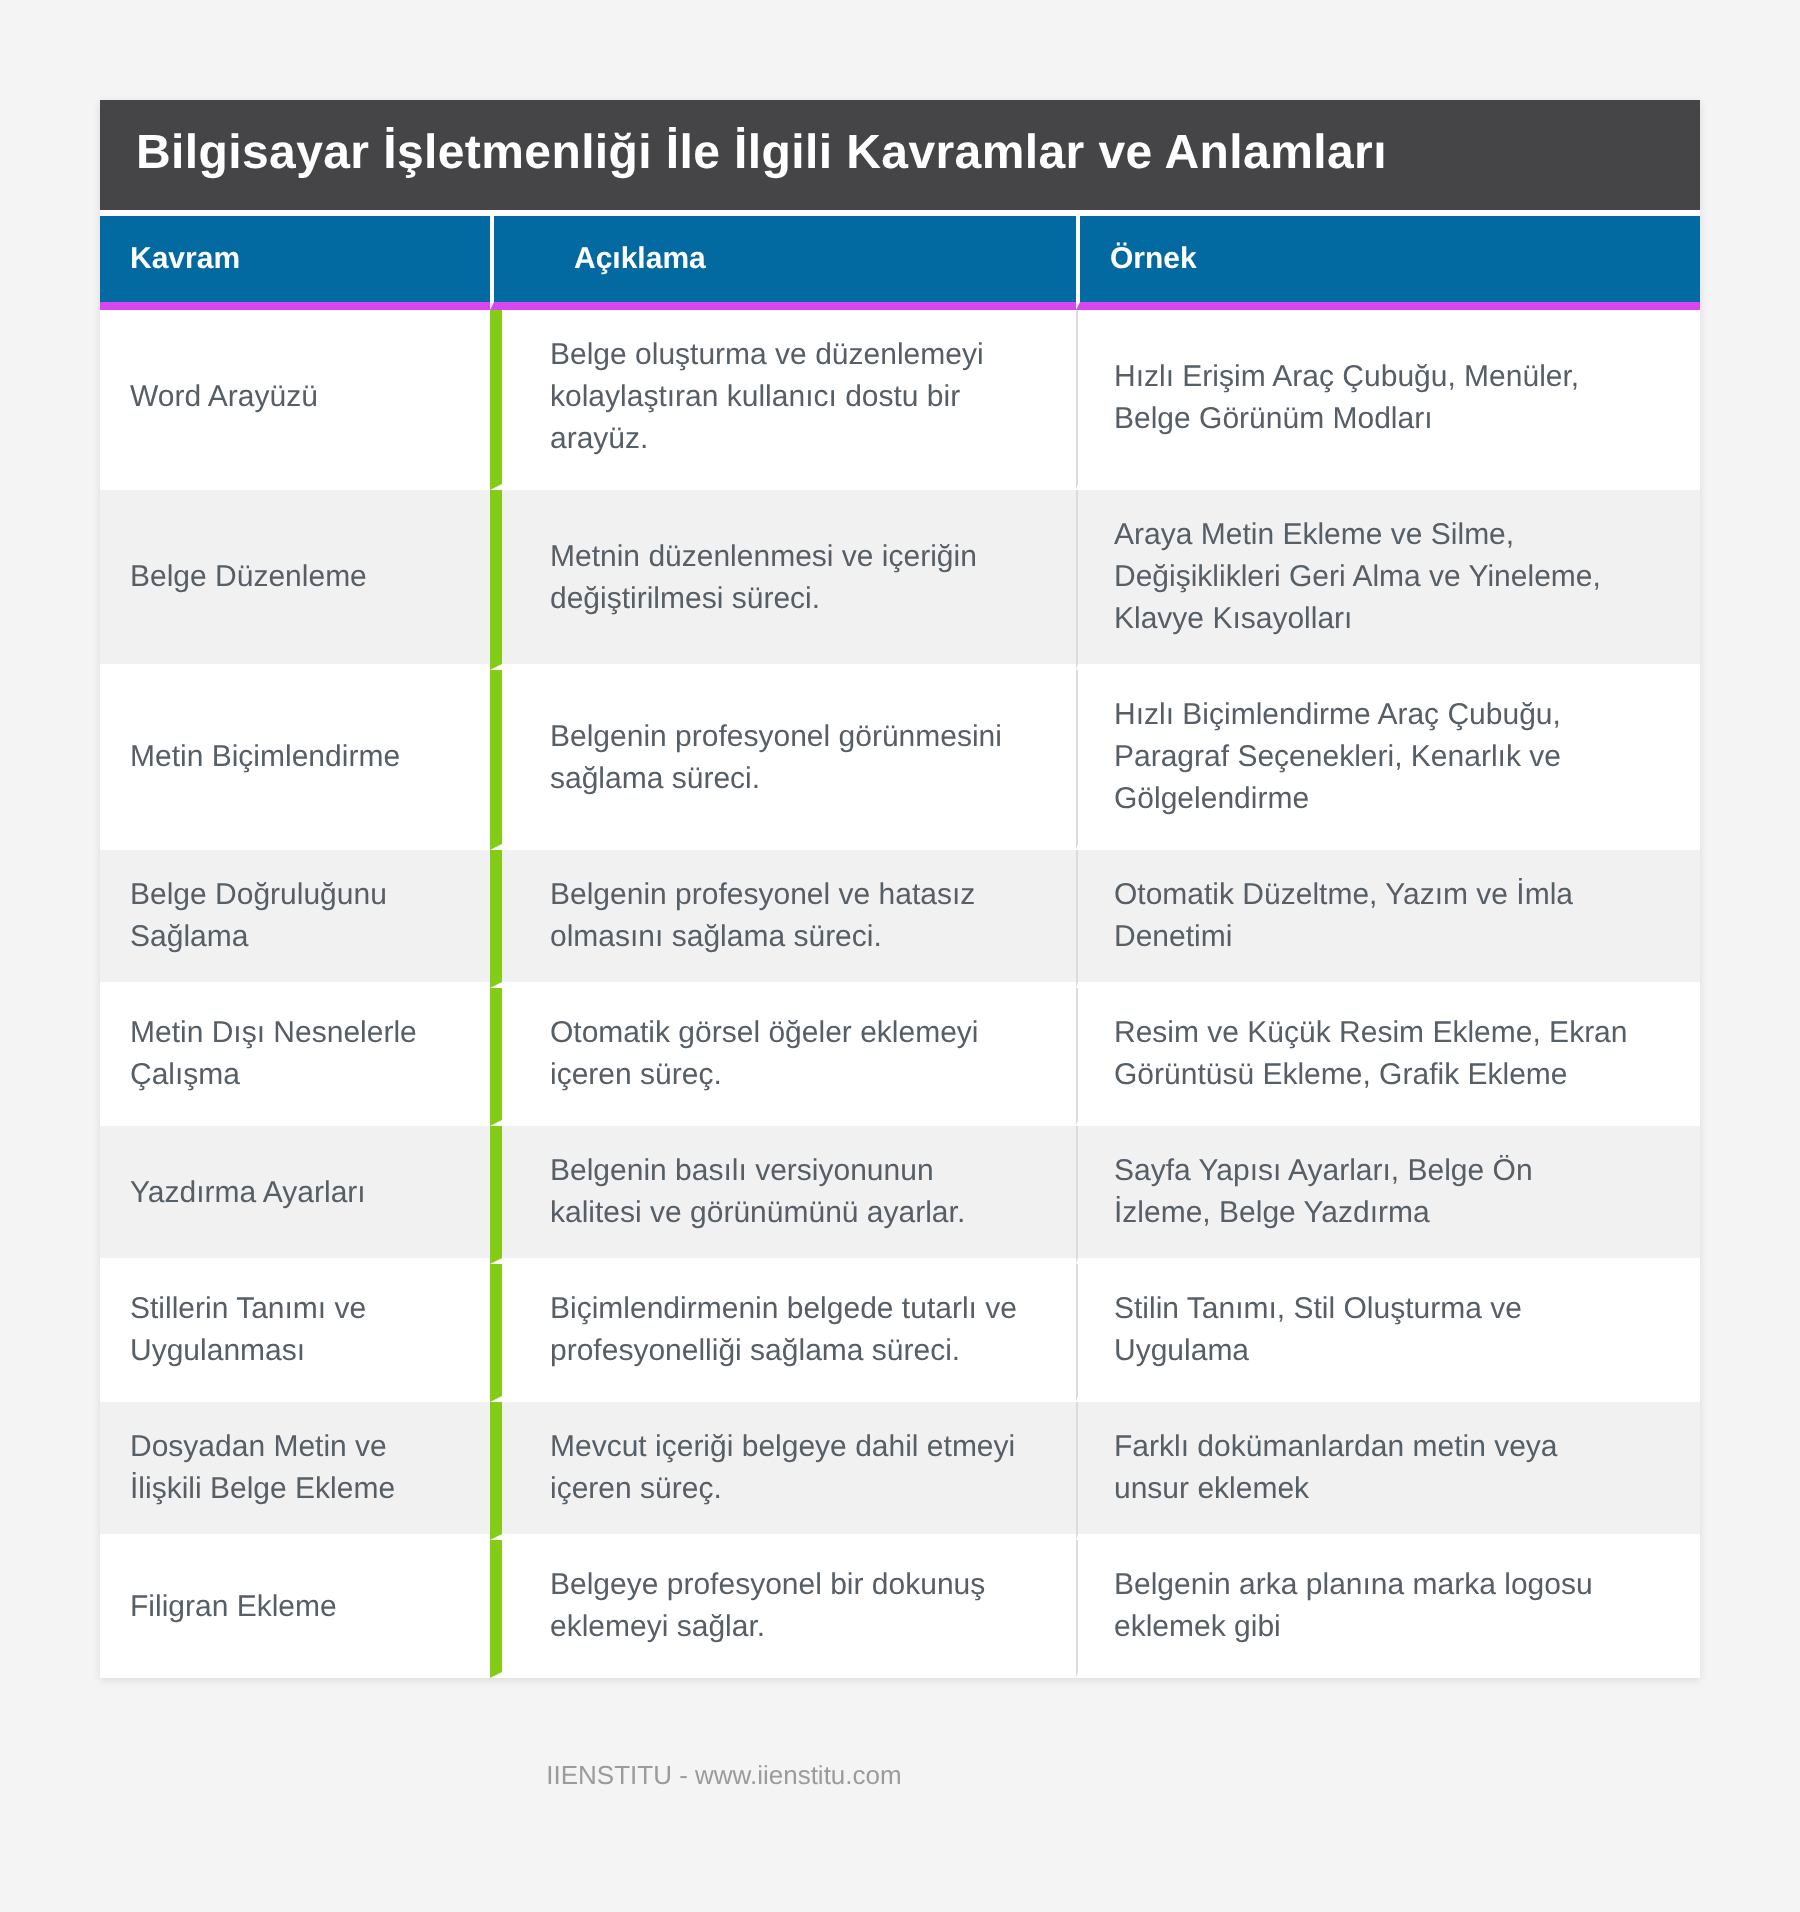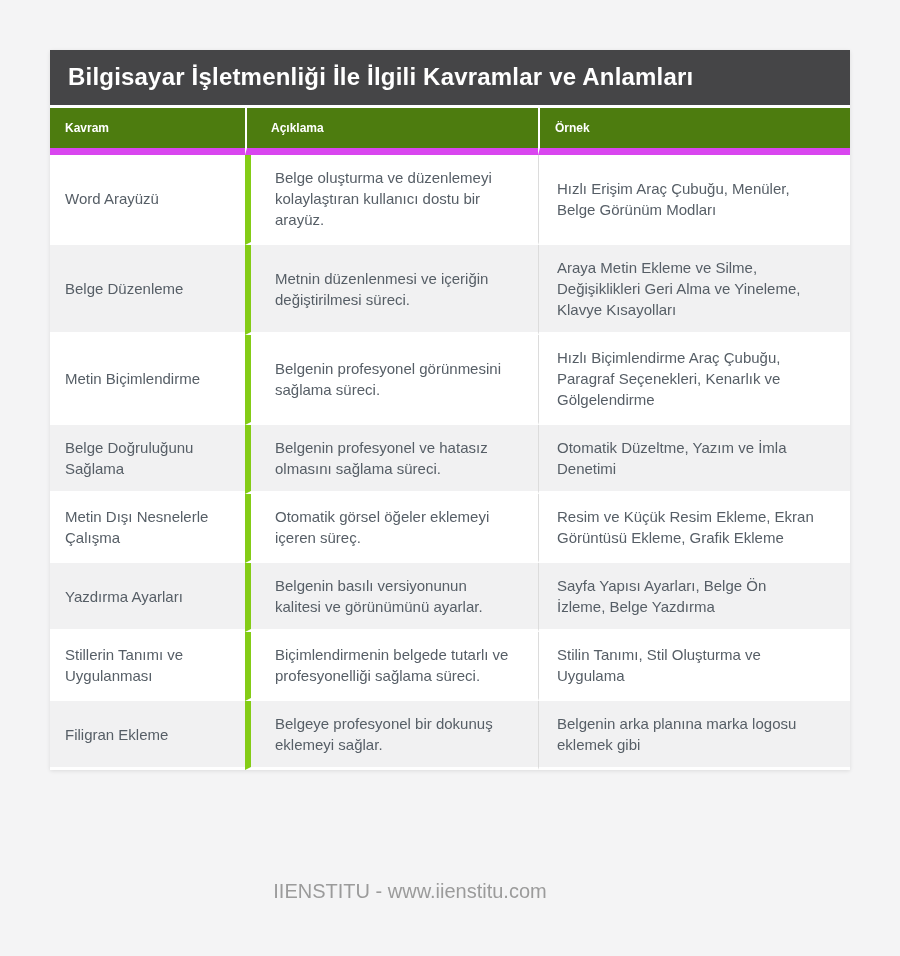--- a/index.html
+++ b/index.html
@@ -36,29 +36,29 @@
     width: 800px;
     border-collapse: separate;
     border-spacing: 0;
     table-layout: fixed;
     margin-top: 3px;
   }
   col.c1 { width: 195px; }
   col.c2 { width: 293px; }
   col.c3 { width: 312px; }
   thead th {
-    background: #4d7c0f;
+    background: #0369a1;
     color: #ffffff;
-    font-size: 12px;
+    font-size: 15px;
     font-weight: bold;
     text-align: left;
     padding: 13px 12px 13px 15px;
-    border-bottom: 7px solid #d946ef;
+    border-bottom: 4px solid #d946ef;
   }
-  thead th.h2 { padding-left: 24px; border-left: 2px solid #ffffff; }
+  thead th.h2 { padding-left: 40px; border-left: 2px solid #ffffff; }
   thead th.h3 { border-left: 2px solid #ffffff; margin-left: 40px; }
   tbody td {
     font-size: 15px;
     color: #565e66;
     line-height: 1.4;
     vertical-align: middle;
     padding: 12px 12px 12px 15px;
     border-bottom: 3px solid #ffffff;
     background: #ffffff;
     word-wrap: break-word;
@@ -66,22 +66,21 @@
   tbody td.d2 { padding-left: 24px; padding-right: 22px; border-left: 6px solid #84cc16; }
   tbody td.d3 { padding-left: 18px; padding-right: 34px; border-left: 1px solid #dcdcdc; }
   tbody tr:nth-child(even) td { background: #f1f1f2; }
   .footer {
     position: absolute;
     left: 0;
     top: 880px;
     width: 724px;
     text-align: center;
     color: #9b9b9b;
-    font-size: 20px;
-    padding-left: 48px;
+    font-size: 13px;
   }
 </style>
 </head>
 <body>
 
 <div class="page">
   <div class="card">
     <div class="title-bar">Bilgisayar İşletmenliği İle İlgili Kavramlar ve Anlamları</div>
     <table class="concepts">
       <colgroup>
@@ -126,20 +125,25 @@
           <td class="d1">Yazdırma Ayarları</td>
           <td class="d2">Belgenin basılı versiyonunun kalitesi ve görünümünü ayarlar.</td>
           <td class="d3">Sayfa Yapısı Ayarları, Belge Ön İzleme, Belge Yazdırma</td>
         </tr>
         <tr>
           <td class="d1">Stillerin Tanımı ve Uygulanması</td>
           <td class="d2">Biçimlendirmenin belgede tutarlı ve profesyonelliği sağlama süreci.</td>
           <td class="d3">Stilin Tanımı, Stil Oluşturma ve Uygulama</td>
         </tr>
         <tr>
+          <td class="d1">Dosyadan Metin ve İlişkili Belge Ekleme</td>
+          <td class="d2">Mevcut içeriği belgeye dahil etmeyi içeren süreç.</td>
+          <td class="d3">Farklı dokümanlardan metin veya unsur eklemek</td>
+        </tr>
+        <tr>
           <td class="d1">Filigran Ekleme</td>
           <td class="d2">Belgeye profesyonel bir dokunuş eklemeyi sağlar.</td>
           <td class="d3">Belgenin arka planına marka logosu eklemek gibi</td>
         </tr>
       </tbody>
     </table>
   </div>
   <div class="footer">IIENSTITU - www.iienstitu.com</div>
 </div>
 

